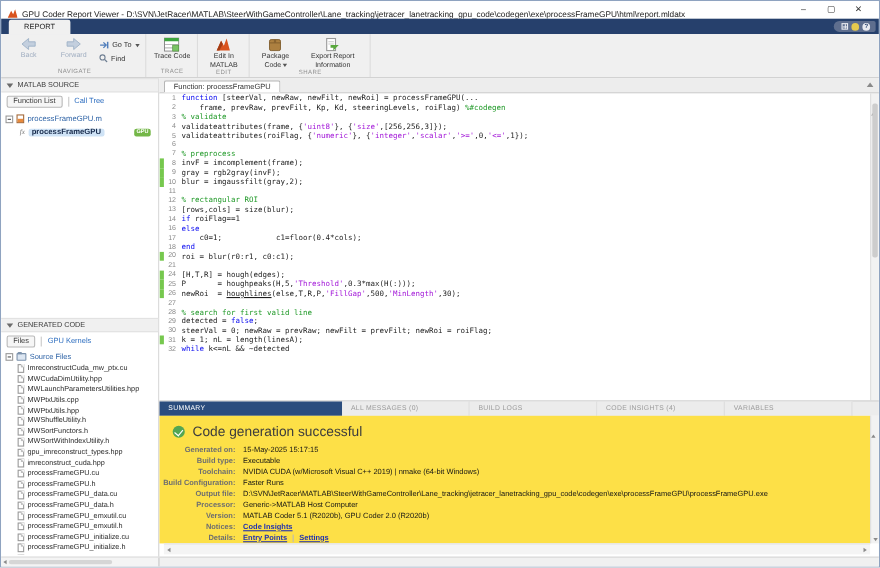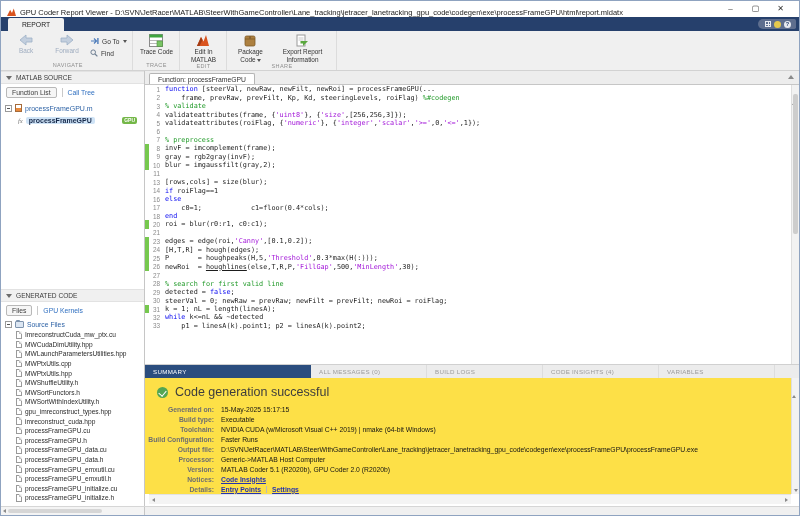--- a/index.html
+++ b/index.html
@@ -446,20 +446,25 @@
           <span class="gut-num">10</span>
           <span class="code-text"><span class="t-pl">blur = imgaussfilt(gray,2);</span></span>
         </div>
         <div class="code-line">
           <span class="gut-mark"></span>
           <span class="gut-num">11</span>
           <span class="code-text"></span>
         </div>
         <div class="code-line">
           <span class="gut-mark"></span>
+          <span class="gut-num">12</span>
+          <span class="code-text"><span class="t-cm">% rectangular ROI</span></span>
+        </div>
+        <div class="code-line">
+          <span class="gut-mark"></span>
           <span class="gut-num">13</span>
           <span class="code-text"><span class="t-pl">[rows,cols] = size(blur);</span></span>
         </div>
         <div class="code-line">
           <span class="gut-mark"></span>
           <span class="gut-num">14</span>
           <span class="code-text"><span class="t-kw">if</span><span class="t-pl"> roiFlag==1</span></span>
         </div>
         <div class="code-line">
           <span class="gut-mark"></span>
@@ -481,25 +486,20 @@
           <span class="gut-num">20</span>
           <span class="code-text"><span class="t-pl">roi = blur(r0:r1, c0:c1);</span></span>
         </div>
         <div class="code-line">
           <span class="gut-mark"></span>
           <span class="gut-num">21</span>
           <span class="code-text"></span>
         </div>
         <div class="code-line mark">
           <span class="gut-mark"></span>
-          <span class="gut-num">23</span>
-          <span class="code-text"><span class="t-pl">edges = edge(roi,</span><span class="t-str">'Canny'</span><span class="t-pl">,[0.1,0.2]);</span></span>
-        </div>
-        <div class="code-line mark">
-          <span class="gut-mark"></span>
           <span class="gut-num">24</span>
           <span class="code-text"><span class="t-pl">[H,T,R] = hough(edges);</span></span>
         </div>
         <div class="code-line mark">
           <span class="gut-mark"></span>
           <span class="gut-num">25</span>
           <span class="code-text"><span class="t-pl">P       = houghpeaks(H,5,</span><span class="t-str">'Threshold'</span><span class="t-pl">,0.3*max(H(:)));</span></span>
         </div>
         <div class="code-line mark">
           <span class="gut-mark"></span>
@@ -528,25 +528,20 @@
         </div>
         <div class="code-line mark">
           <span class="gut-mark"></span>
           <span class="gut-num">31</span>
           <span class="code-text"><span class="t-pl">k = 1; nL = length(linesA);</span></span>
         </div>
         <div class="code-line">
           <span class="gut-mark"></span>
           <span class="gut-num">32</span>
           <span class="code-text"><span class="t-kw">while</span><span class="t-pl"> k&lt;=nL &amp;&amp; ~detected</span></span>
-        </div>
-        <div class="code-line">
-          <span class="gut-mark"></span>
-          <span class="gut-num">33</span>
-          <span class="code-text"><span class="t-pl">    p1 = linesA(k).point1; p2 = linesA(k).point2;</span></span>
         </div>
       </div>
 
     <div class="vscroll vs-code">
       <span class="vs-arrow up"></span>
       <span class="vs-thumb"></span>
     </div>
 
     <div class="bottom-tabs">
 

